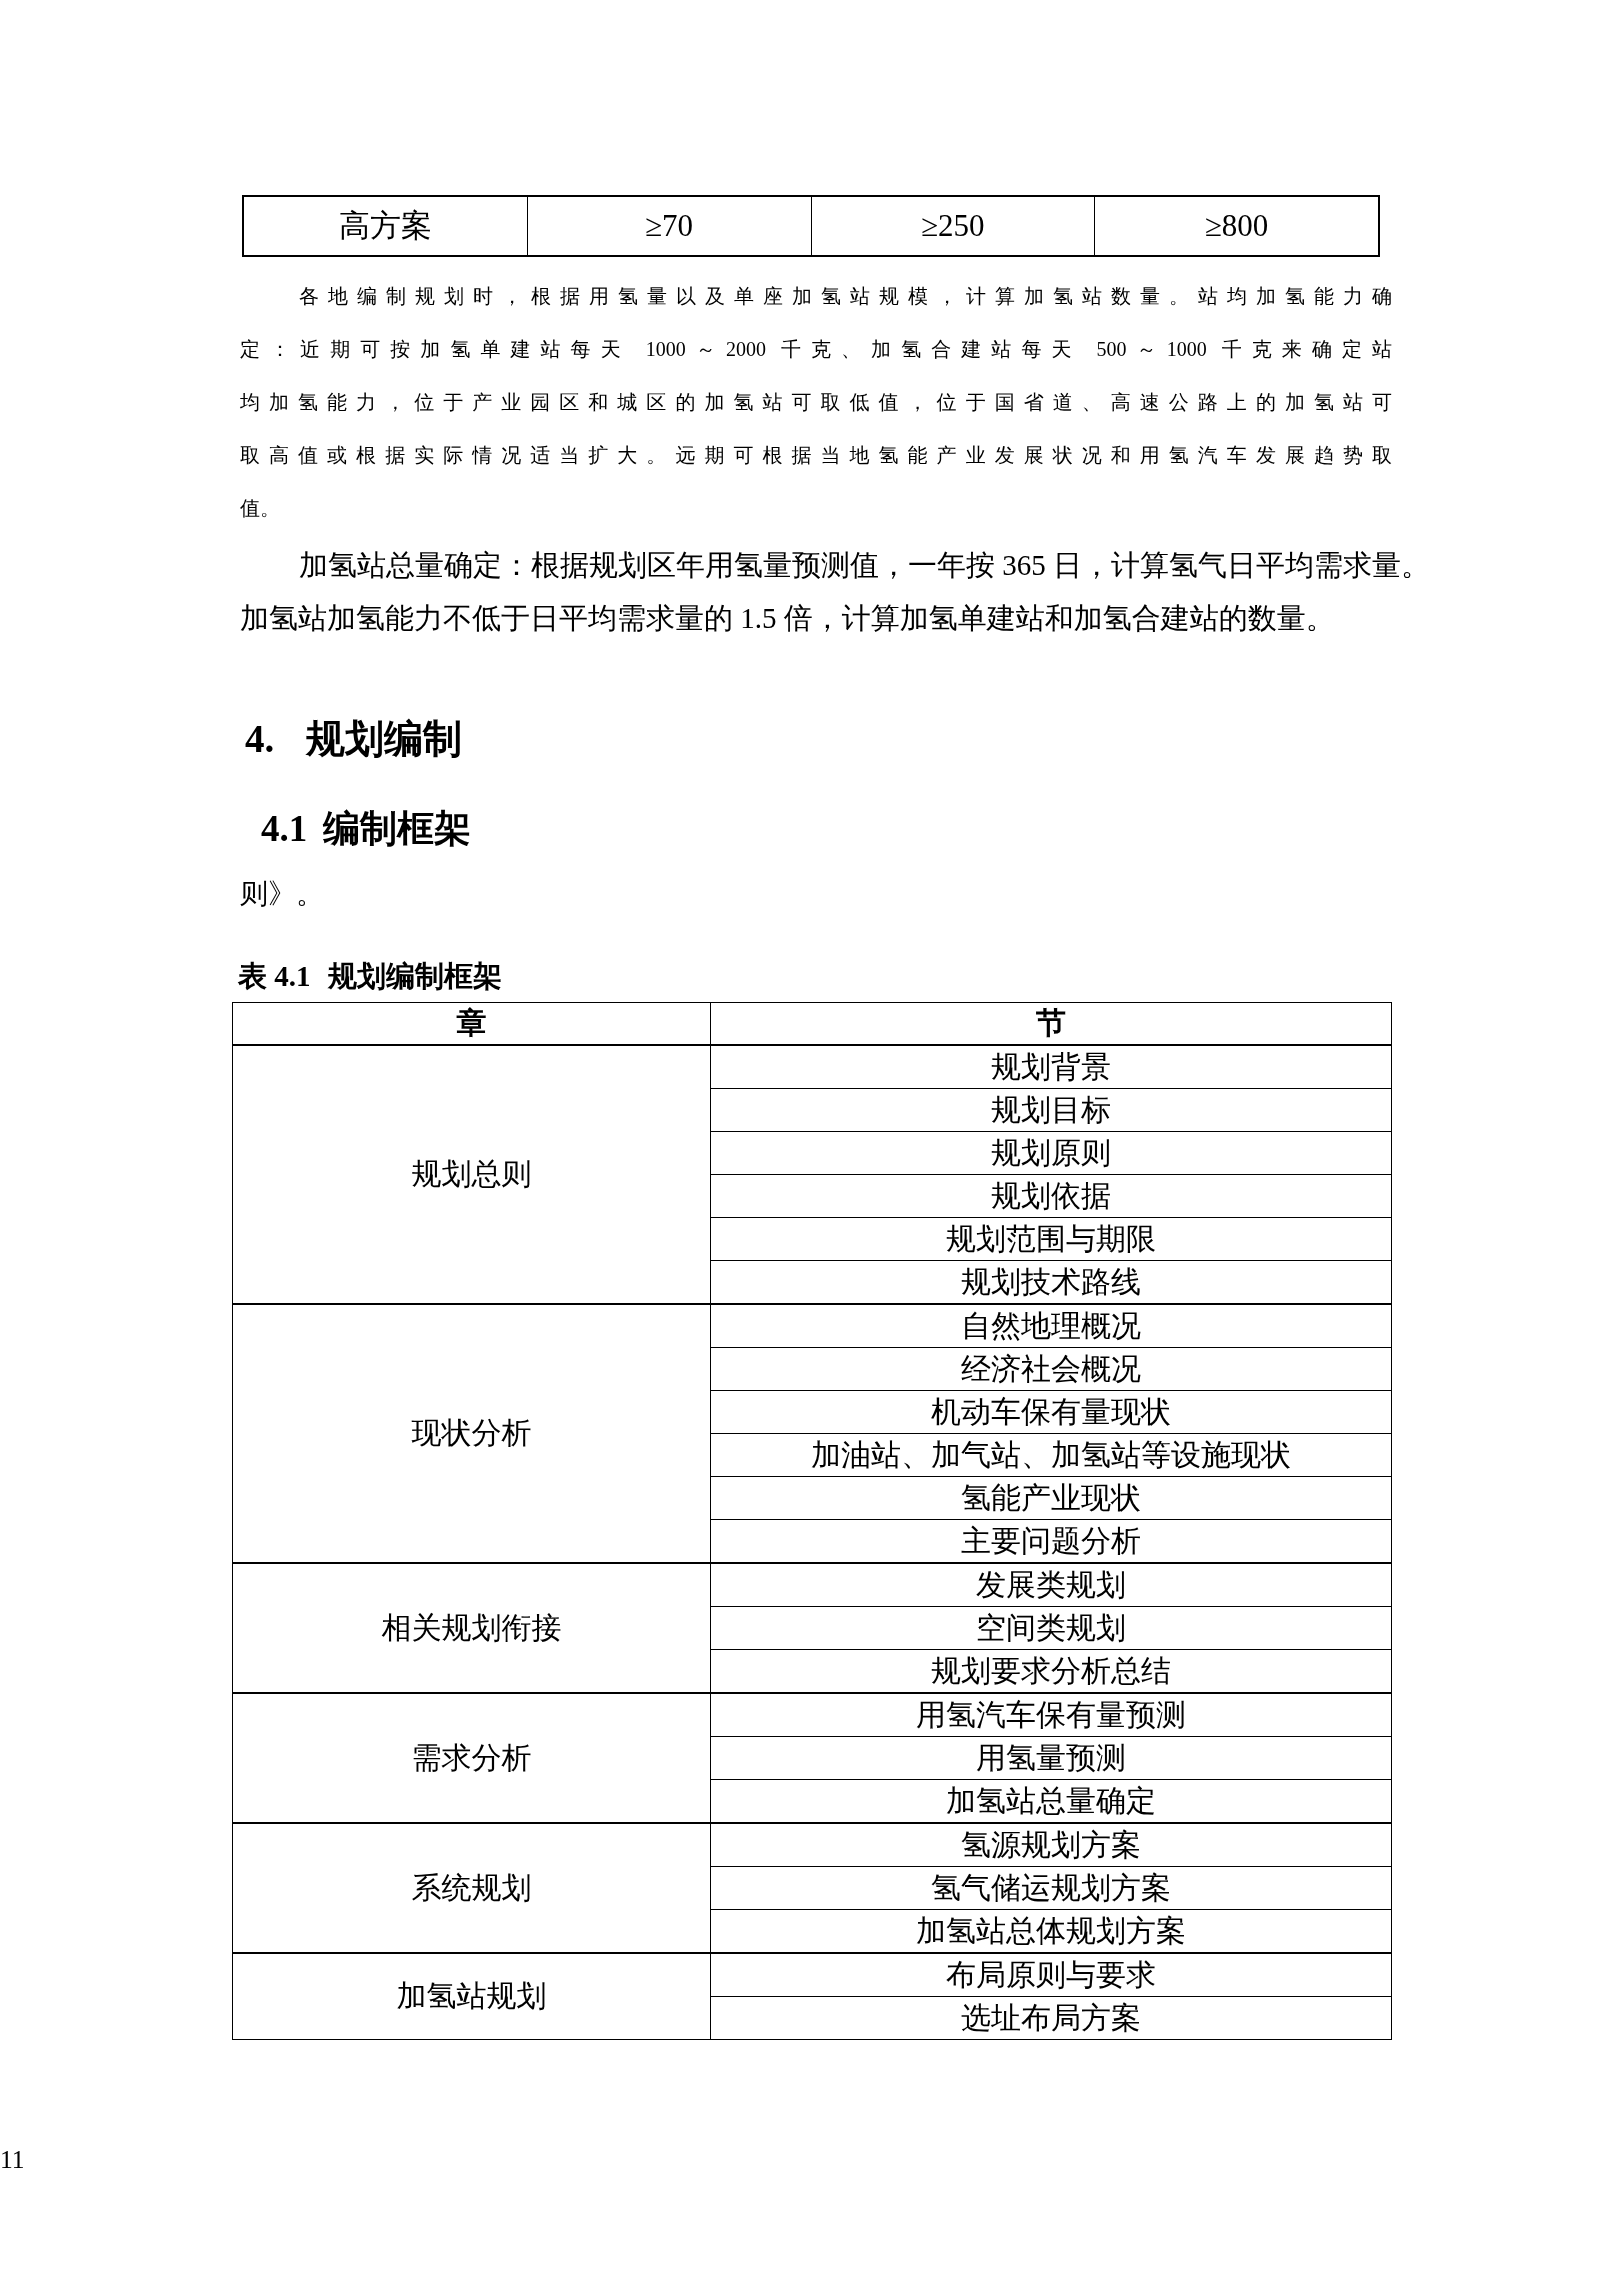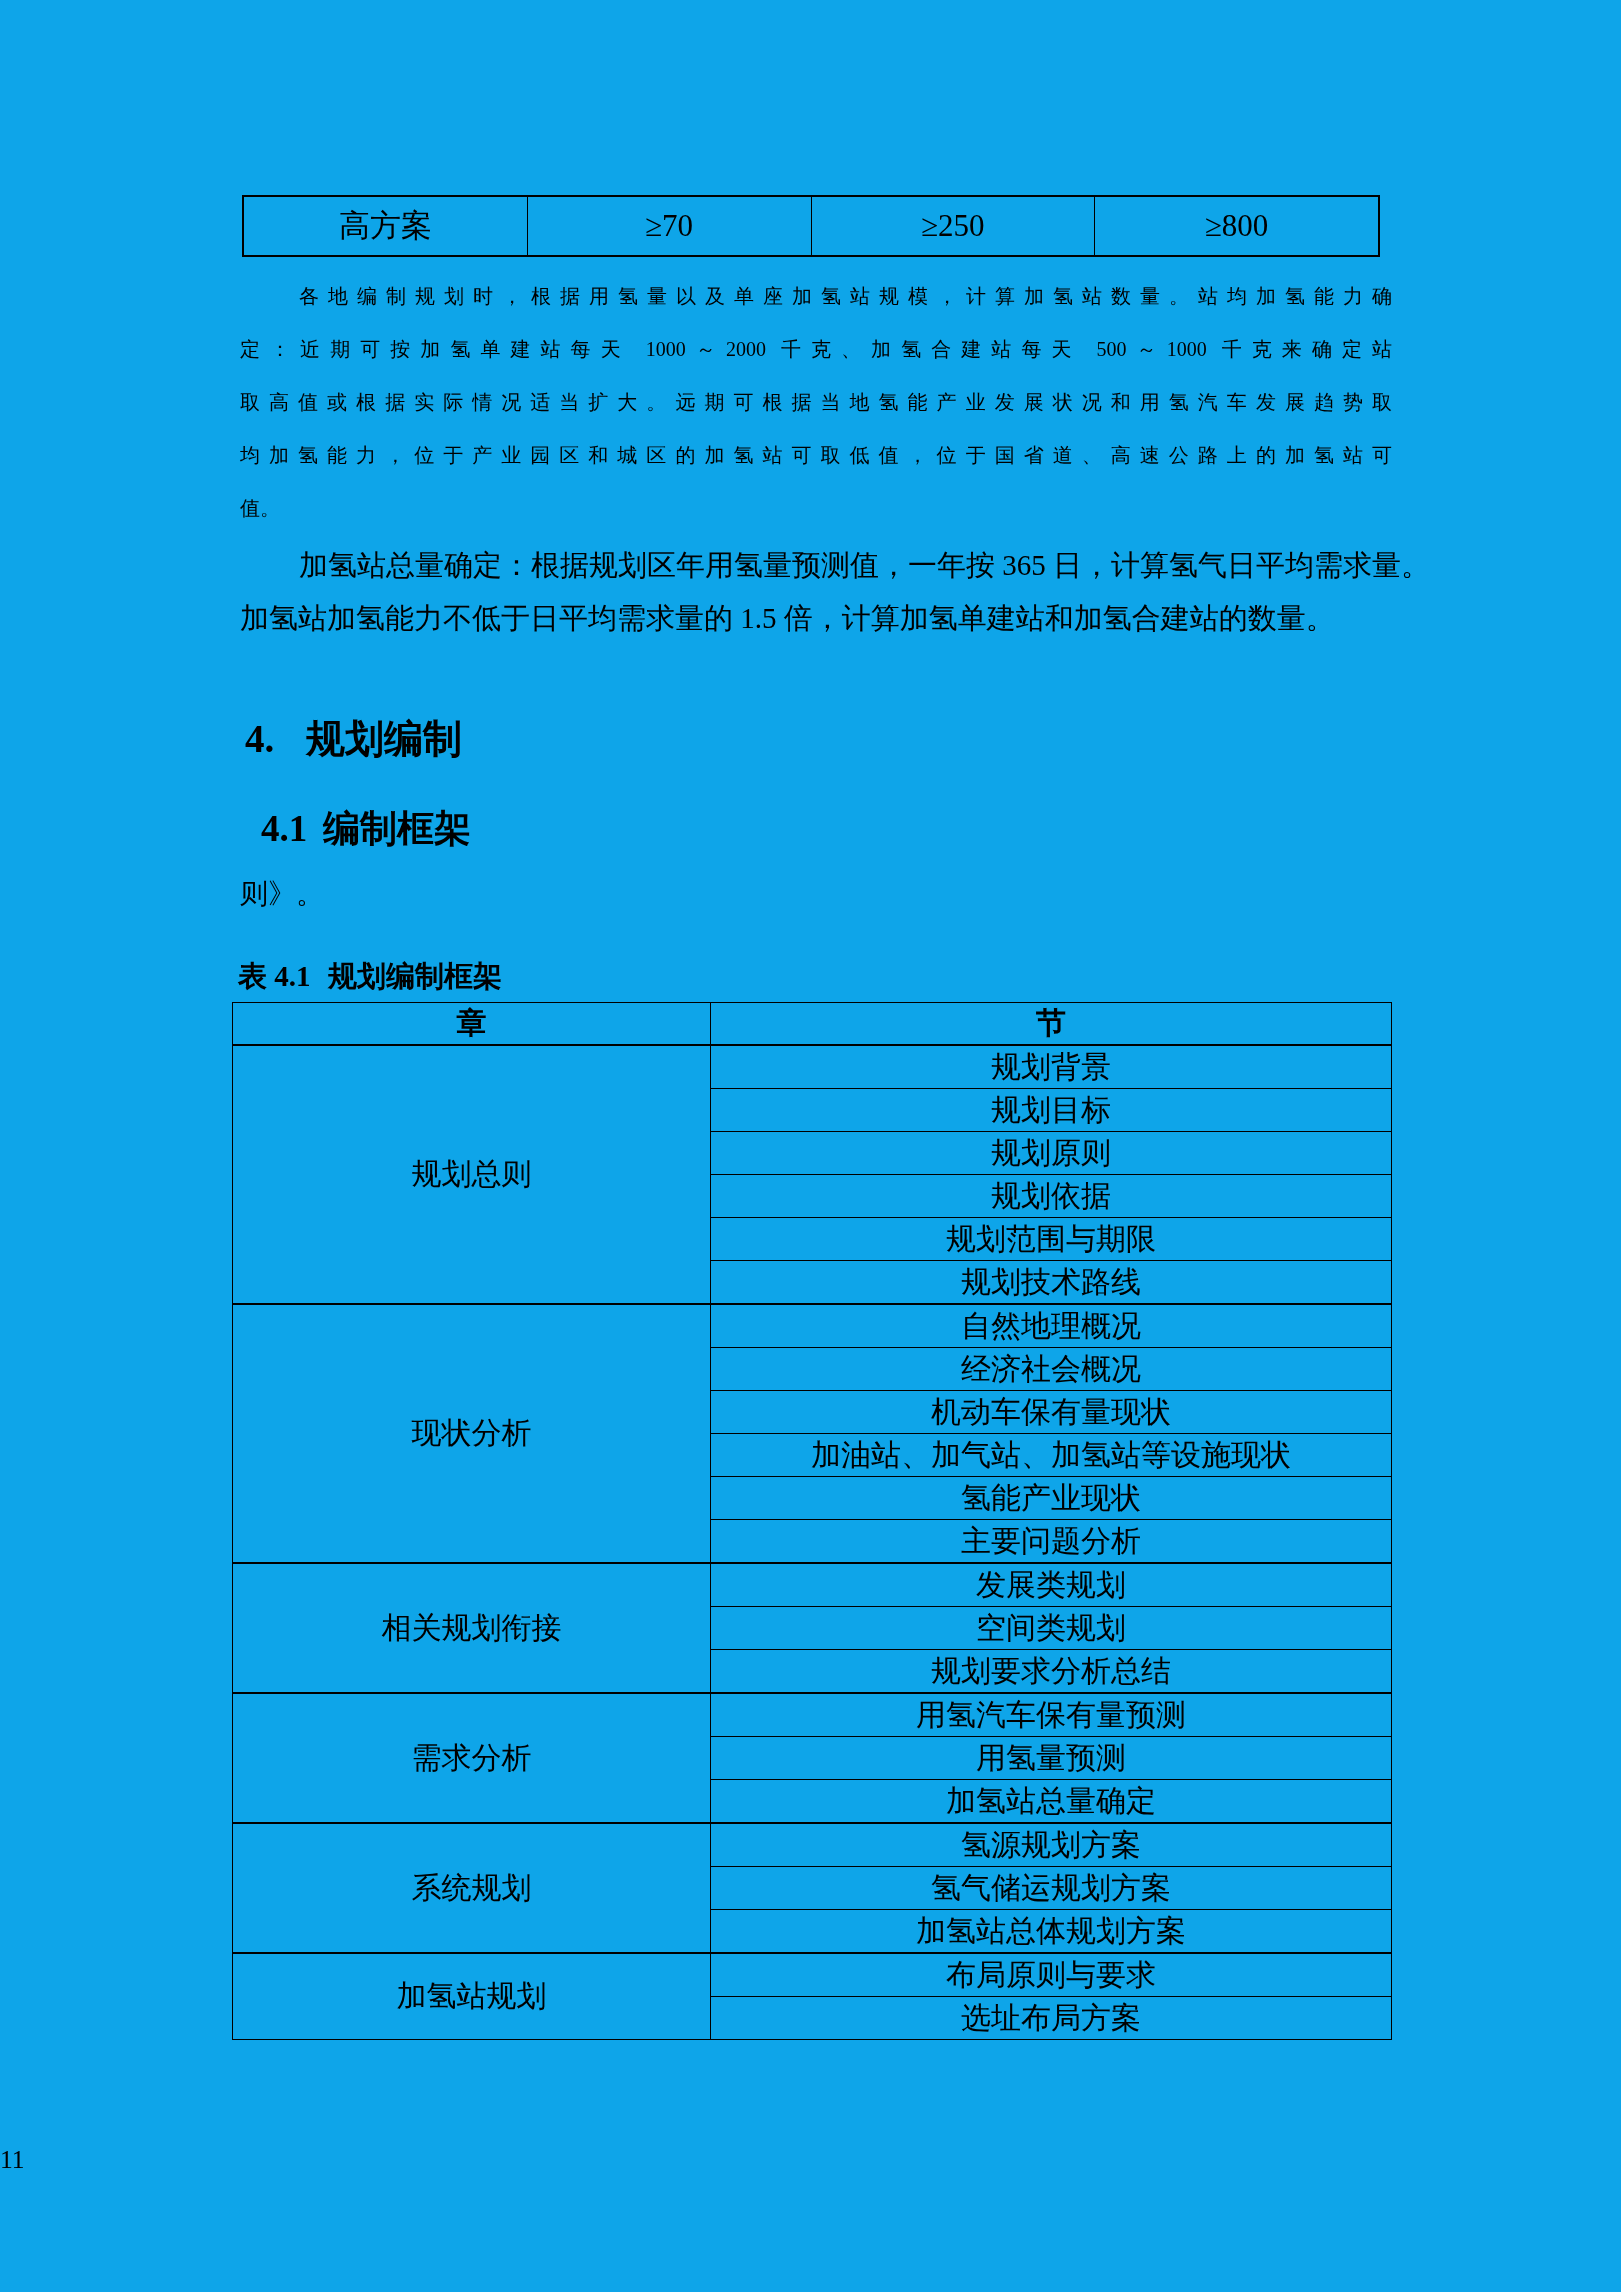--- a/index.html
+++ b/index.html
@@ -1,17 +1,17 @@
 <!DOCTYPE html>
 <html><head>
 <meta charset="utf-8">
 <style>
   html,body{margin:0;padding:0;background:#888;}
   .page{
-    position:relative;width:1621px;height:2293px;background:#0ea5e9;
+    position:relative;width:1621px;height:2293px;background:#ffffff;
     color:#000;font-family:"Liberation Serif","DejaVu Serif",serif;
     margin:0 auto;overflow:hidden;
   }
   
   .scheme-row{
     position:absolute;left:242px;top:195px;width:1138px;height:62px;
     display:flex;border:2px solid #000;box-sizing:border-box;
   }
   .scheme-cell{
     flex:1;display:flex;align-items:center;justify-content:center;
@@ -58,22 +58,22 @@
   <div class="scheme-row">
       <div class="scheme-cell">高方案</div>
       <div class="scheme-cell">≥70</div>
       <div class="scheme-cell">≥250</div>
       <div class="scheme-cell">≥800</div>
     </div>
 
   <div class="para" id="para1">
       <div class="para-line indent">各地编制规划时，根据用氢量以及单座加氢站规模，计算加氢站数量。站均加氢能力确</div>
       <div class="para-line">定：近期可按加氢单建站每天 1000～2000 千克、加氢合建站每天 500～1000 千克来确定站</div>
+      <div class="para-line">均加氢能力，位于产业园区和城区的加氢站可取低值，位于国省道、高速公路上的加氢站可</div>
       <div class="para-line">取高值或根据实际情况适当扩大。远期可根据当地氢能产业发展状况和用氢汽车发展趋势取</div>
-      <div class="para-line">均加氢能力，位于产业园区和城区的加氢站可取低值，位于国省道、高速公路上的加氢站可</div>
       <div class="para-line last">值。</div>
     </div>
 
   <div class="para" id="para2">
       <div class="para-line indent">加氢站总量确定：根据规划区年用氢量预测值，一年按 365 日，计算氢气日平均需求量。</div>
       <div class="para-line last">加氢站加氢能力不低于日平均需求量的 1.5 倍，计算加氢单建站和加氢合建站的数量。</div>
     </div>
 
   <div class="h1">
     <span class="num">4.</span><span>规划编制</span>

